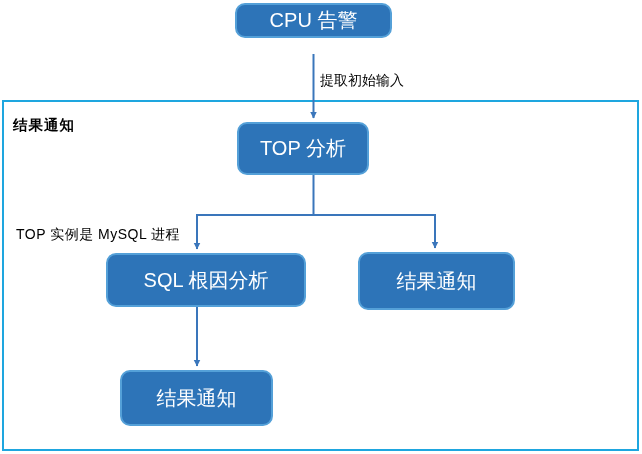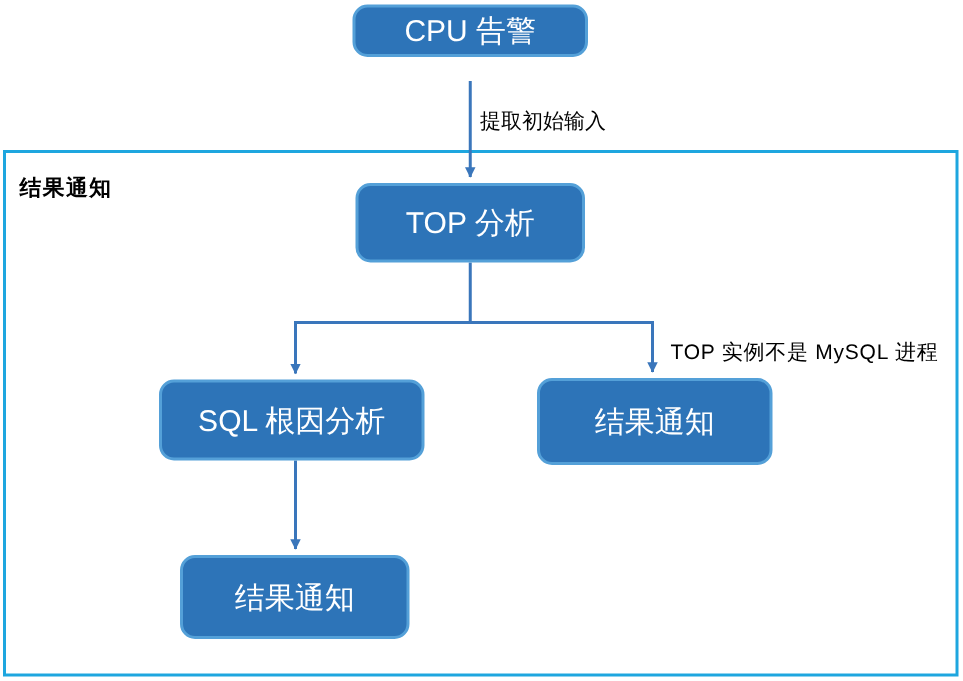--- a/index.html
+++ b/index.html
@@ -43,22 +43,22 @@
     border: 2px solid var(--node-stroke);
     border-radius: 10px;
     color: var(--node-text);
     display: flex;
     align-items: center;
     justify-content: center;
     font-size: 20px;
     white-space: nowrap;
   }
   .node-cpu            { left: 235px; top: 3px;   width: 157px; height: 35px; }
-  .node-top-analysis   { left: 237px; top: 122px; width: 153px; height: 53px; }
-  .node-sql-root-cause { left: 106px; top: 253px; width: 177px; height: 54px; }
+  .node-top-analysis   { left: 237px; top: 122px; width: 132px; height: 53px; }
+  .node-sql-root-cause { left: 106px; top: 253px; width: 200px; height: 54px; }
   .node-result-right   { left: 358px; top: 252px; width: 157px; height: 58px; }
   .node-result-bottom  { left: 120px; top: 370px; width: 153px; height: 56px; }
   .edges-overlay {
     position: absolute;
     left: 0; top: 0;
     width: 642px; height: 454px;
     pointer-events: none;
   }
   .edge-line {
     stroke: var(--connector);
@@ -118,16 +118,16 @@
   <div class="node node-result-right">
     <span>结果通知</span>
   </div>
 
   <div class="node node-result-bottom">
     <span>结果通知</span>
   </div>
 
   <div class="edge-label edge-label-extract">提取初始输入</div>
 
+  <div class="edge-label edge-label-left">TOP 实例是 MySQL 进程</div>
 
-  <div class="edge-label edge-label-right">TOP 实例不是 MySQL 进程</div>
 
 </div>
 
 </body></html>

